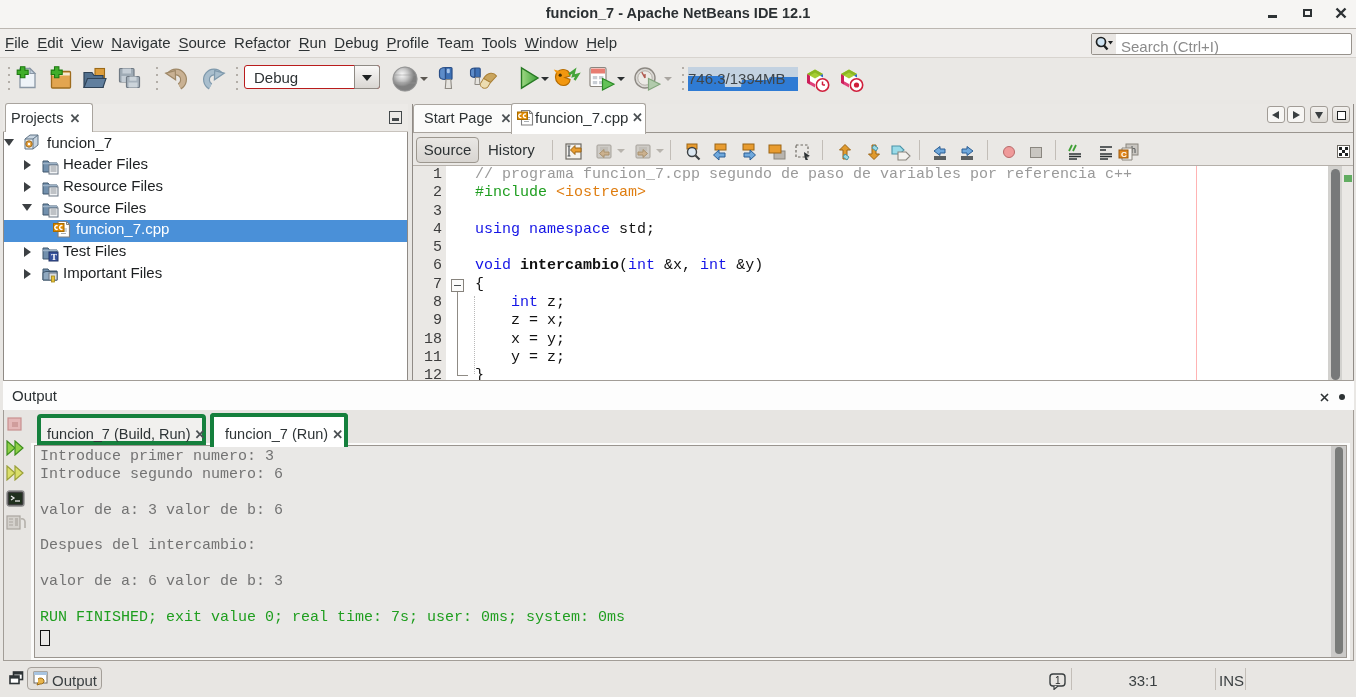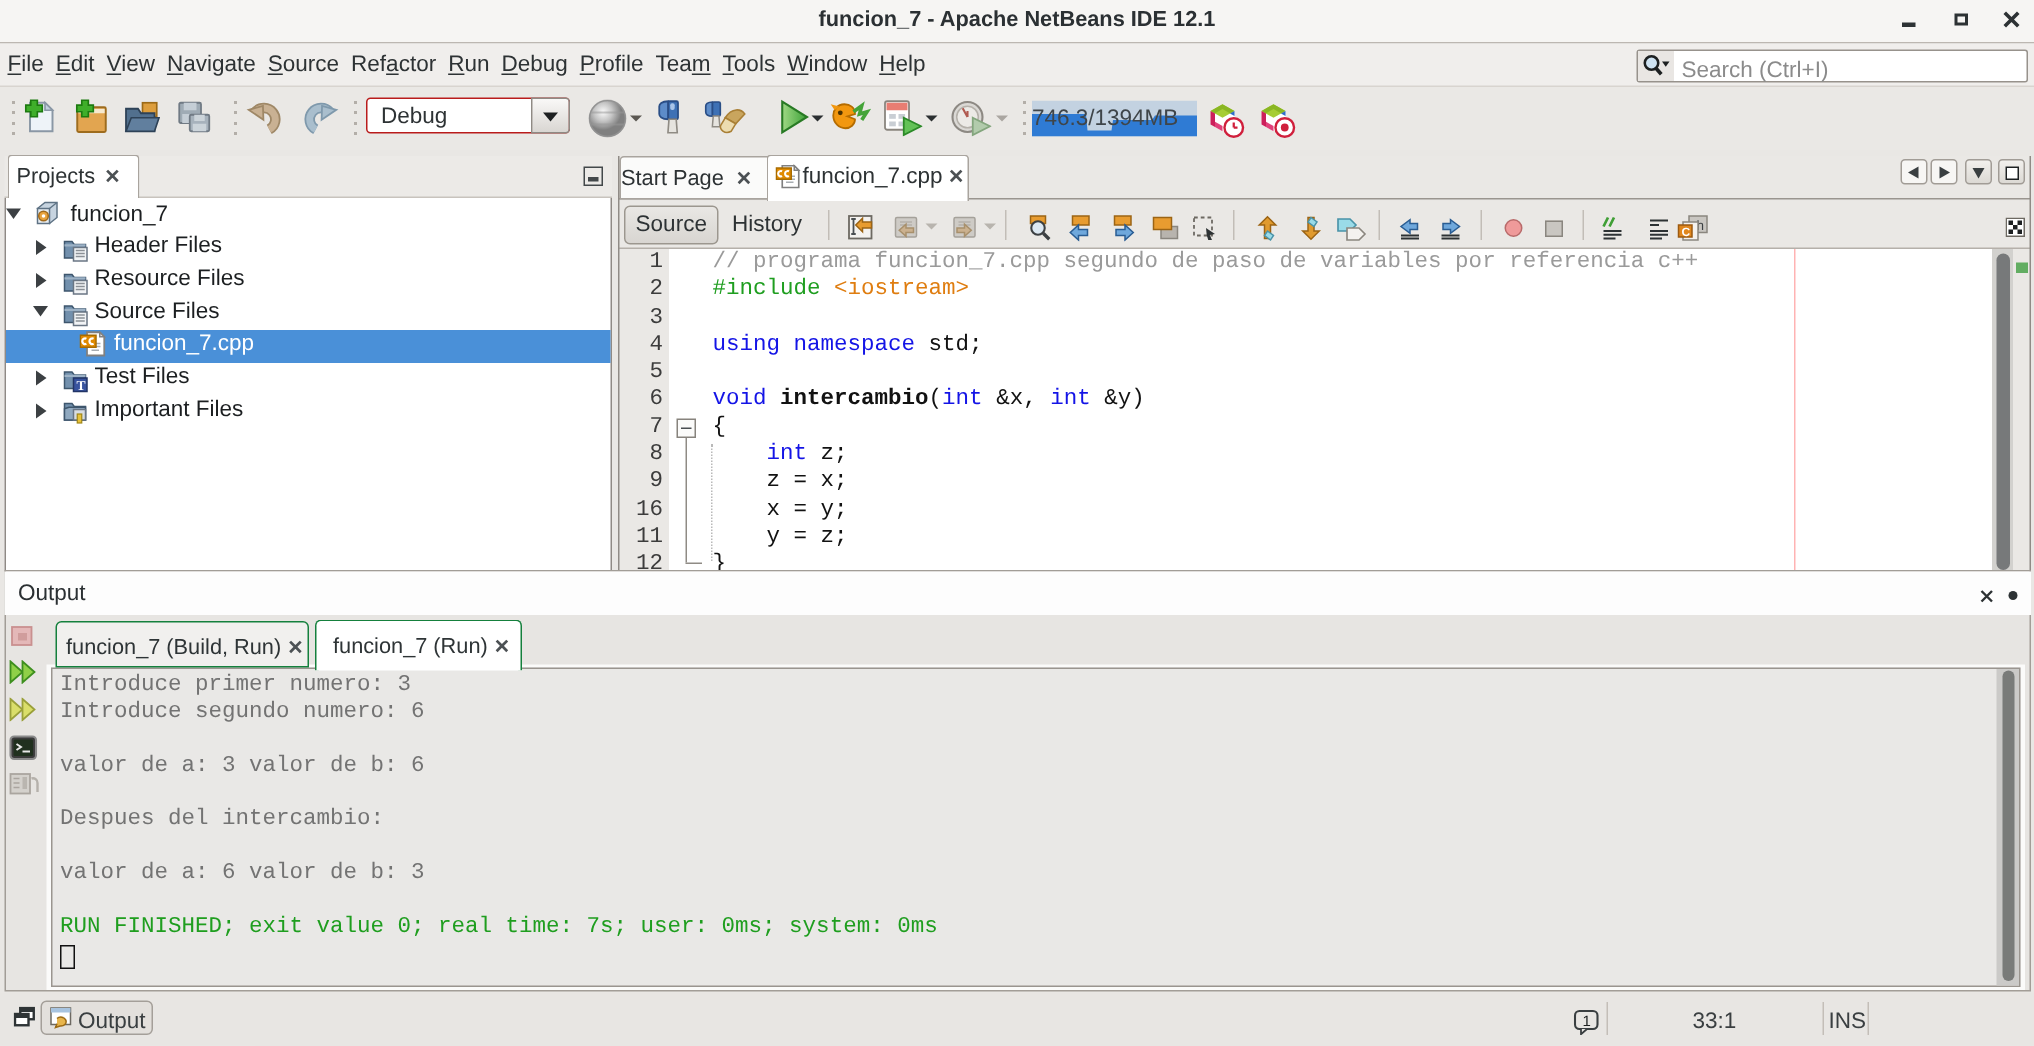--- a/index.html
+++ b/index.html
@@ -29,21 +29,21 @@
 #ed-toolbar{left:412px;top:134px;width:942px;height:32px;background:#eae8e5;border-bottom:1px solid #b5b0aa}
 .edbtn{position:absolute;top:106px;width:18px;height:17px;border:1px solid #a19c96;border-radius:3px}
 .sep{position:absolute;width:1px;background:#c2bdb7}
 #gutter{left:413px;top:166px;width:33px;height:214px;background:#eae8e5}
 #code-bg{left:446px;top:166px;width:882px;height:214px;background:#fff}
 .lnum{position:absolute;width:30px;text-align:right;font-size:15px;height:18.3px;line-height:18.3px;color:#3c3c3c}
 .cl{position:absolute;left:475px;height:18.3px;line-height:18.3px;font-size:15px;white-space:pre;color:#121212}
 .cmt{color:#9a9a9a}.kw{color:#1414e6}.pp{color:#1f9e20}.inc{color:#df7d10}
 #out-panel{left:3px;top:380px;width:1351px;height:281px;background:#e7e5e2;border:1px solid #a29d97}
 #out-header{left:3px;top:381px;width:1351px;height:29px;background:#fdfdfd;font-size:15px;line-height:29px;padding-left:9px;color:#2b3033}
-.otab{position:absolute;border:1px solid #15803d;border-radius:4px 4px 0 0;font-size:14.5px;color:#2e3436;white-space:nowrap}
+.otab{position:absolute;border:4px solid #15803d;border-radius:4px 4px 0 0;font-size:14.5px;color:#2e3436;white-space:nowrap}
 #console{left:34px;top:445px;width:1313px;height:213px;background:#e9e8e6;border:1px solid #9a958f}
 .con-l{position:absolute;left:40px;height:18px;line-height:18px;font-size:15px;white-space:pre;color:#737373}
 #statusbar{left:0;top:662px;width:1356px;height:35px;background:#e8e6e3}
 .sbtxt{position:absolute;font-size:15px;color:#3a3f41;top:671.5px;height:18px;line-height:18px}
 .ssep{position:absolute;top:668px;width:1px;height:22px;background:#c3beb8}
 </style>
 </head>
 <body>
 <div class="abs" id="titlebar">funcion_7 - Apache NetBeans IDE 12.1</div>
 <div class="abs" style="left:1268px;top:15px;width:9px;height:2.5px;background:#2d3234"></div>
@@ -246,21 +246,21 @@
 <div class="exp-r" style="left:24px;top:268.5px"></div>
 <svg class="abs" style="left:41px;top:264.4px" width="19" height="19">
     <path d="M2 5 L7 5 L8.5 7 L16 7 L16 16 L2 16 Z" fill="#7290ad" stroke="#3e566d" stroke-width="1"></path>
     <path d="M2 8.5 L5 7.5 L16 7.5 L16 16 L2 16 Z" fill="#90a9c0" stroke="#3e566d" stroke-width="1"></path>
     <rect x="8" y="9" width="8" height="7" fill="#d8dde2" stroke="#6a7684" stroke-width="1"></rect>
     <rect x="10.5" y="12" width="3" height="6" fill="#e8c23a" stroke="#a08616" stroke-width="0.8"></rect>
   </svg>
 <div class="trow" style="left:63px;top:261.8px">Important Files</div>
 
 <div class="abs" id="ed-strip"></div>
-<div class="wtab" style="left:413px;top:104px;width:108px;height:29px;background:#fbfbfa;line-height:27px;font-size:14.5px;white-space:nowrap">Start Page <span class="tabx" style="margin-left:4px">✕</span></div>
+<div class="wtab" style="left:413px;top:104px;width:108px;height:29px;background:#fbfbfa;line-height:27px;padding-left:10px;font-size:14.5px;white-space:nowrap">Start Page <span class="tabx" style="margin-left:4px">✕</span></div>
 <div class="wtab" style="left:511px;top:103px;width:135px;height:31px;border-bottom:none;line-height:28px;z-index:2"></div>
 <svg class="abs" style="left:517px;top:109px;z-index:3" width="18" height="18">
     <path d="M4.5 1.5 L12.5 1.5 L15.5 4.5 L15.5 16 L4.5 16 Z" fill="#fff" stroke="#808080" stroke-width="1.1"></path>
     <path d="M12.5 1.5 L12.5 4.5 L15.5 4.5 Z" fill="#e8e8e8" stroke="#808080" stroke-width="1"></path>
     <path d="M7 8.5 h6 M7 10.5 h6 M7 12.5 h5" stroke="#a8adb2" stroke-width="1"></path>
     <rect x="0.5" y="3" width="10" height="7.5" fill="#e08a00" stroke="#a86c00" stroke-width="1"></rect>
     <path d="M4.4 5.2 A1.8 1.8 0 1 0 4.4 8.4 M9 5.2 A1.8 1.8 0 1 0 9 8.4" fill="none" stroke="#fff" stroke-width="1.4"></path>
   </svg>
 <div class="abs" style="left:535px;top:104px;font-size:15px;line-height:28px;z-index:3">funcion_7.cpp</div>
 <div class="abs tabx" style="left:632px;top:104px;line-height:28px;z-index:3">✕</div>
@@ -364,21 +364,21 @@
 <div class="abs" style="left:412px;top:166px;width:942px;height:214px;overflow:hidden">
 <div class="lnum mono" style="left:0;top:-0.1px">1</div>
 <div class="lnum mono" style="left:0;top:18.2px">2</div>
 <div class="lnum mono" style="left:0;top:36.5px">3</div>
 <div class="lnum mono" style="left:0;top:54.8px">4</div>
 <div class="lnum mono" style="left:0;top:73.1px">5</div>
 <div class="lnum mono" style="left:0;top:91.4px">6</div>
 <div class="lnum mono" style="left:0;top:109.7px">7</div>
 <div class="lnum mono" style="left:0;top:128px">8</div>
 <div class="lnum mono" style="left:0;top:146.3px">9</div>
-<div class="lnum mono" style="left:0;top:164.6px">16</div>
+<div class="lnum mono" style="left:0;top:164.6px">18</div>
 <div class="lnum mono" style="left:0;top:182.9px">11</div>
 <div class="lnum mono" style="left:0;top:201.2px">12</div>
 <div class="cl mono" style="left:63px;top:-0.1px"><span class="cmt">// programa funcion_7.cpp segundo de paso de variables por referencia c++</span></div>
 <div class="cl mono" style="left:63px;top:18.2px"><span class="pp">#include</span><span class="inc"> &lt;iostream&gt;</span></div>
 <div class="cl mono" style="left:63px;top:54.8px"><span class="kw">using</span> <span class="kw">namespace</span> std;</div>
 <div class="cl mono" style="left:63px;top:91.4px"><span class="kw">void</span> <b>intercambio</b>(<span class="kw">int</span> &amp;x, <span class="kw">int</span> &amp;y)</div>
 <div class="cl mono" style="left:63px;top:109.7px">{</div>
 <div class="cl mono" style="left:63px;top:128px">    <span class="kw">int</span> z;</div>
 <div class="cl mono" style="left:63px;top:146.3px">    z = x;</div>
 <div class="cl mono" style="left:63px;top:164.6px">    x = y;</div>

